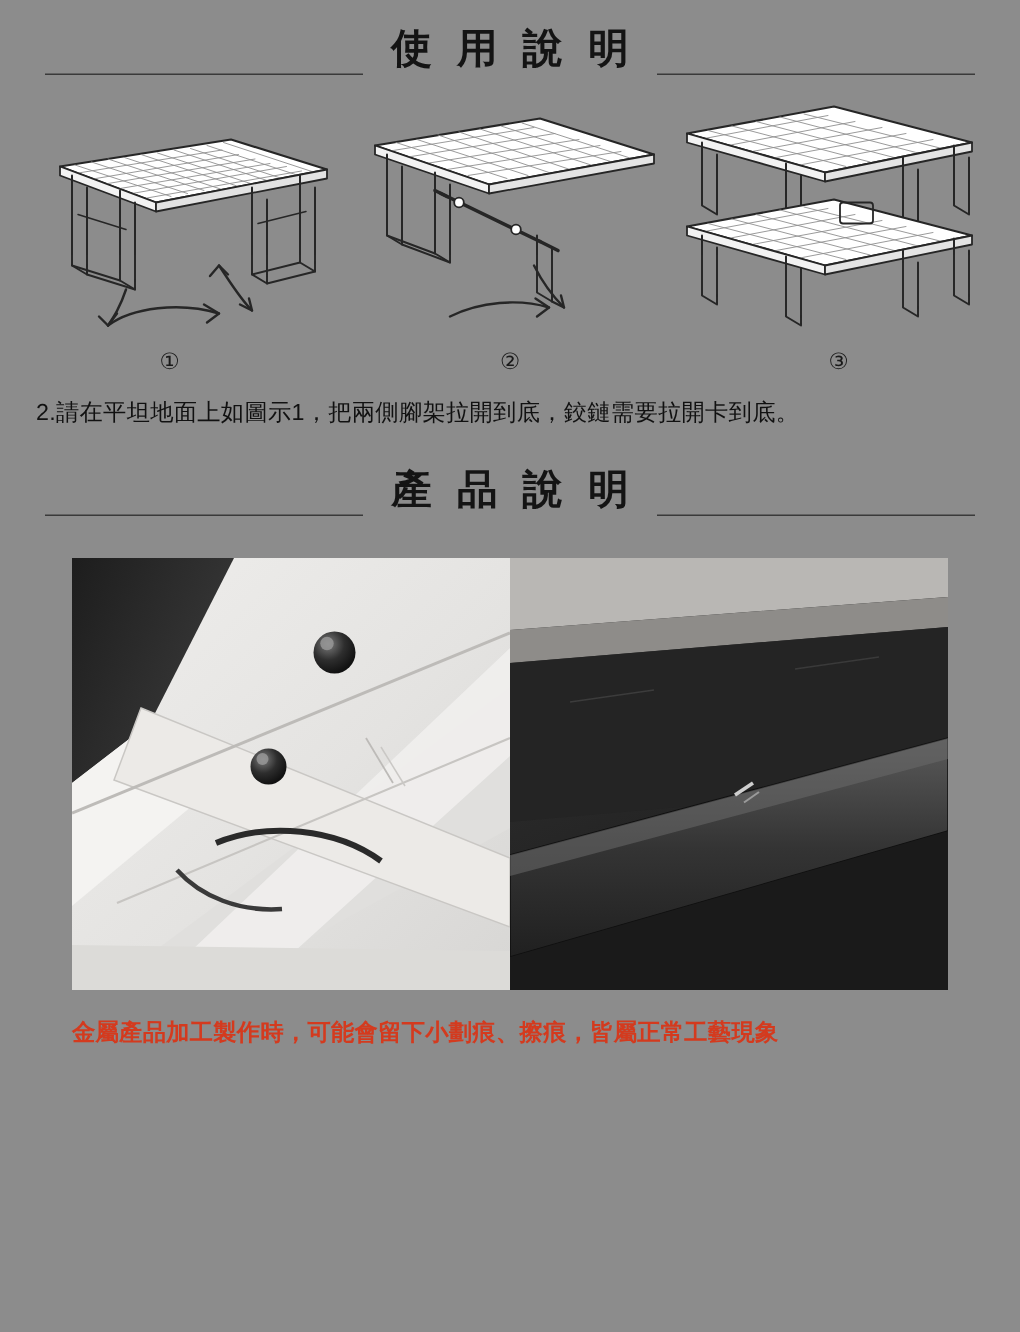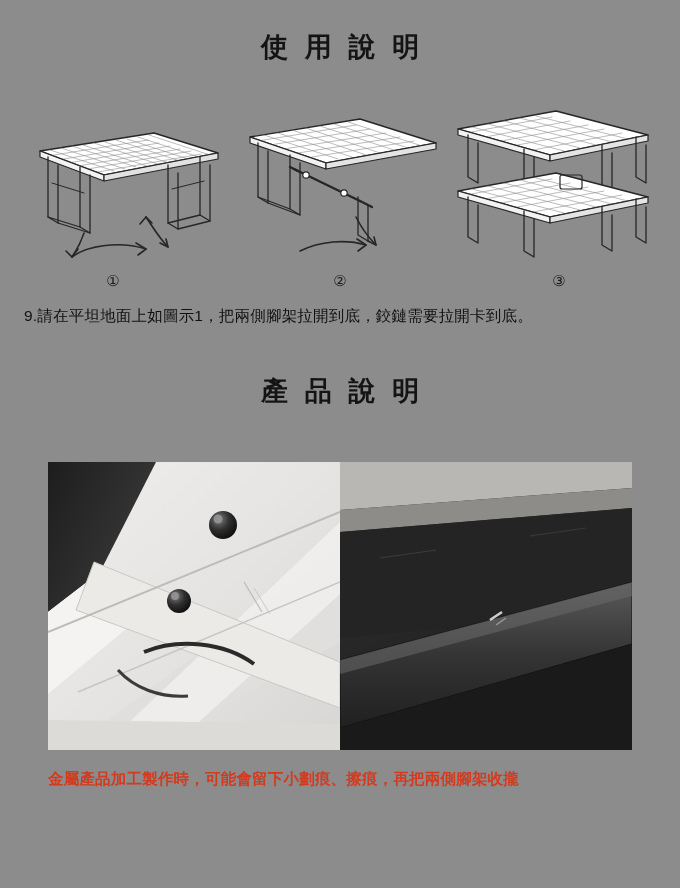--- a/index.html
+++ b/index.html
@@ -17,25 +17,24 @@
   }
   .page {
     width: 680px;
     height: 888px;
     position: relative;
   }
 
   
   .section-head {
     display: flex;
-    align-items: center;
+    align-items: flex-end;
     justify-content: center;
     gap: 14px;
-    padding: 10px 30px;
-    flex-direction: column;
+    padding: 0 30px;
   }
   .section-head .rule {
     flex: 1 1 auto;
     height: 1px;
     background: #2b2b2b;
     opacity: .85;
   }
   .section-head .title {
     font-family: "Liberation Serif", serif;
     font-size: 27px;
@@ -283,21 +282,21 @@
     </div>
   </div>
 
   <div class="fig-captions">
     <div class="fig-caption c1">①</div>
     <div class="fig-caption c2">②</div>
     <div class="fig-caption c3">③</div>
   </div>
 
   <div class="instructions">
-    <div class="instruction">9.請在平坦地面上如圖示1，把兩側腳架拉開到底，鉸鏈需要拉開卡到底。</div>
+    <div class="instruction">2.請在平坦地面上如圖示1，把兩側腳架拉開到底，鉸鏈需要拉開卡到底。</div>
   </div>
 
   <div class="section-head product-head">
     <div class="rule"></div>
     <div class="title">產 品 說 明</div>
     <div class="rule"></div>
   </div>
 
   <div class="photos">
     <div class="photo left">
@@ -378,16 +377,16 @@
 
         <polygon points="0,266 292,182 292,288 0,288" fill="#1a1a1a"></polygon>
 
         <path d="M40,96 L96,88" stroke="#3c3c3c" stroke-width="1" fill="none"></path>
         <path d="M190,74 L246,66" stroke="#3a3a3a" stroke-width="1" fill="none"></path>
       </svg>
     </div>
   </div>
 
   <div class="note">
-    <div class="note-line">金屬產品加工製作時，可能會留下小劃痕、擦痕，再把兩側腳架收攏</div>
+    <div class="note-line">金屬產品加工製作時，可能會留下小劃痕、擦痕，皆屬正常工藝現象</div>
   </div>
 
 </div>
 
 </body></html>

